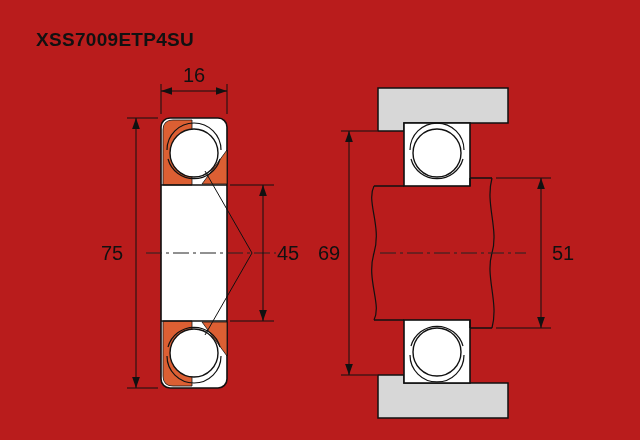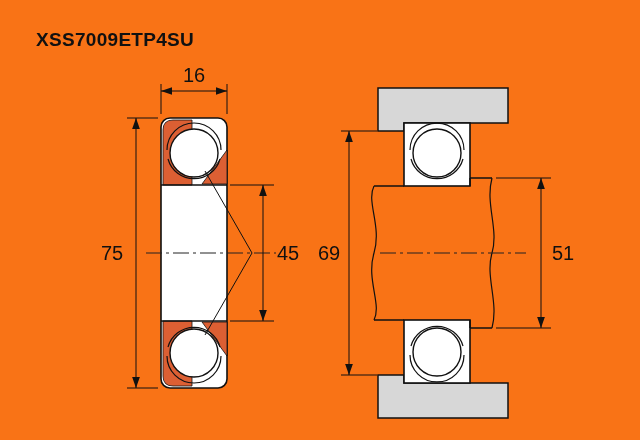--- a/index.html
+++ b/index.html
@@ -1,16 +1,16 @@
 <!DOCTYPE html>
 <html><head>
 <meta charset="utf-8">
 <style>
   html,body{margin:0;padding:0;background:#ffffff;width:640px;height:440px;overflow:hidden;}
-  .page{position:relative;width:640px;height:440px;background:#f97316;}
+  .page{position:relative;width:640px;height:440px;background:#b91c1c;}
   svg{display:block;}
   svg text{font-family:"Liberation Sans","DejaVu Sans",sans-serif;fill:#111;}
   .title-text{font-size:19px;font-weight:600;letter-spacing:.3px;}
   .dim-text{font-size:20px;}
   .outline{fill:#ffffff;stroke:#111;stroke-width:1.6;}
   .thin{stroke:#111;stroke-width:1.2;fill:none;}
   .edge{stroke:#111;stroke-width:1.5;fill:none;}
   .dimline{stroke:#111;stroke-width:1;fill:none;}
   .extline{stroke:#111;stroke-width:1;fill:none;}
   .centerline{stroke:#222;stroke-width:1;fill:none;stroke-dasharray:16 4 3 4;}

